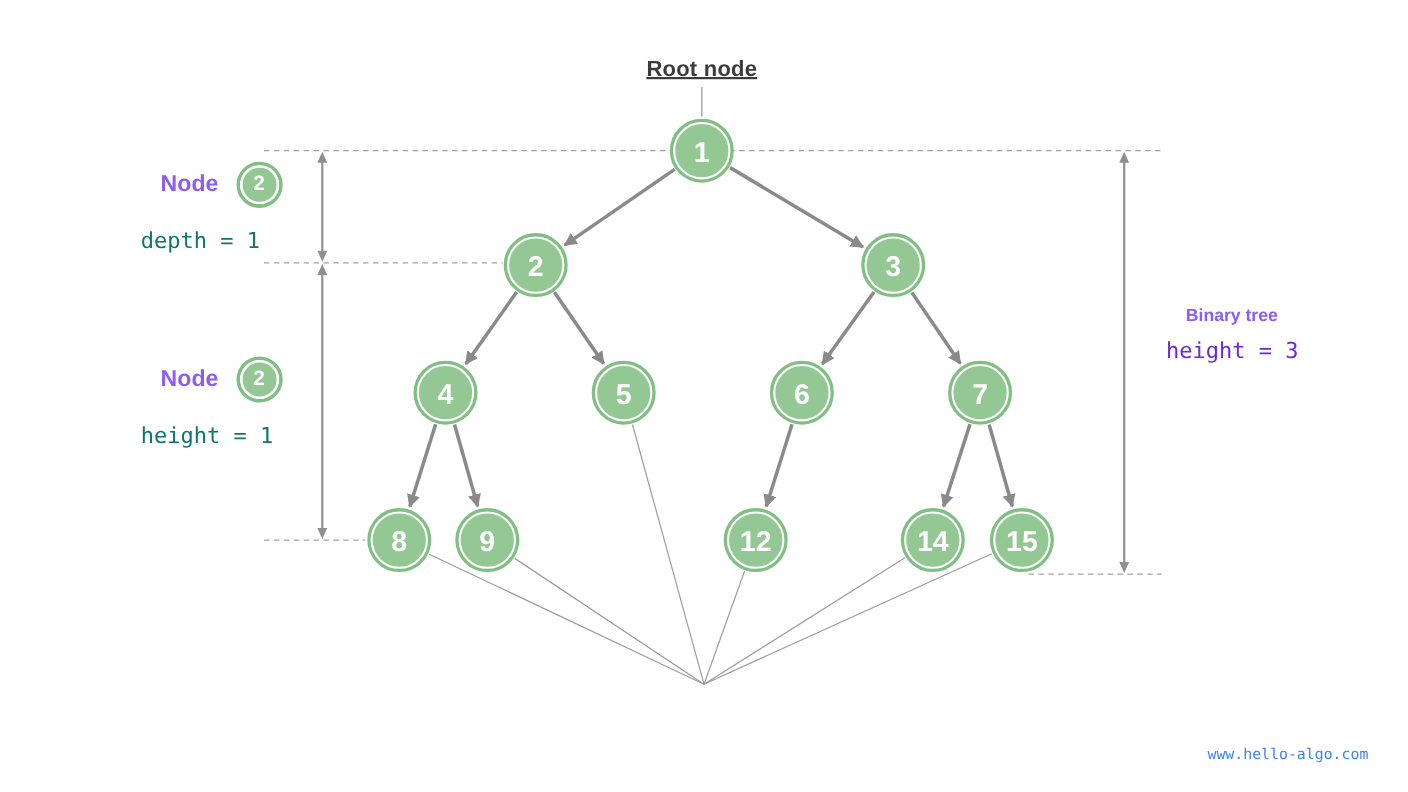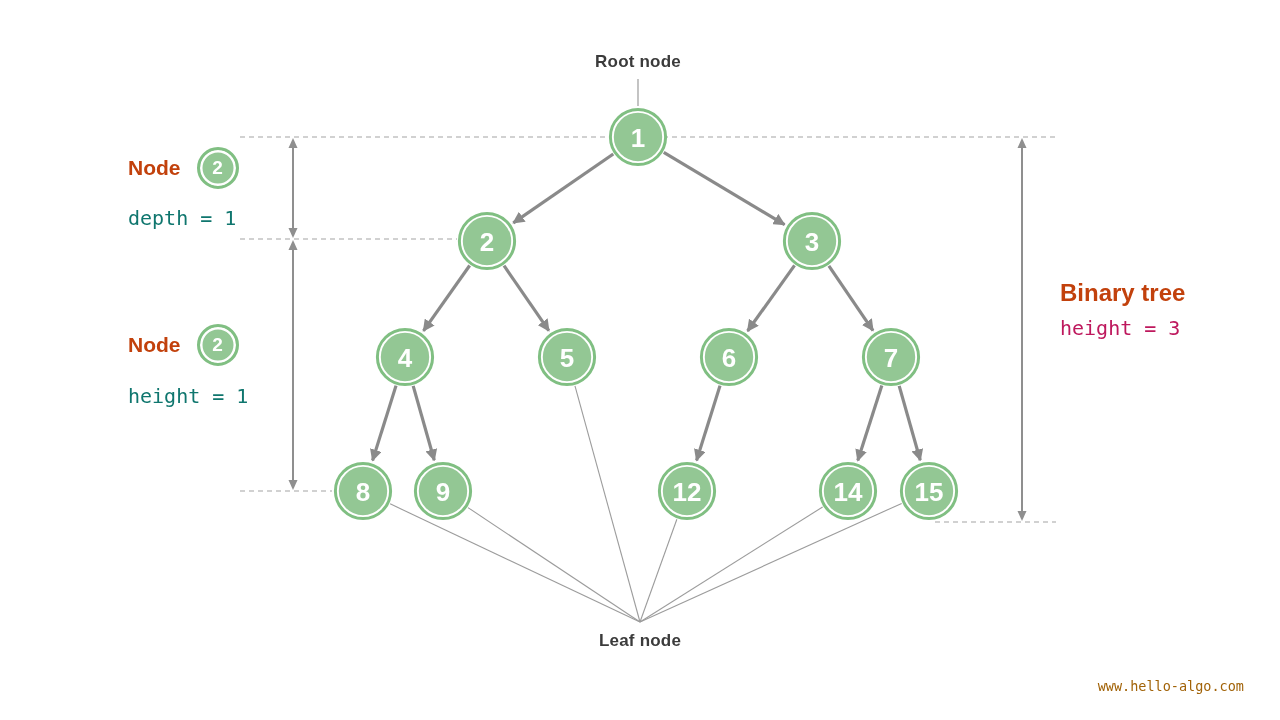--- a/index.html
+++ b/index.html
@@ -1,34 +1,34 @@
 <!DOCTYPE html>
 <html><head>
 <meta charset="utf-8">
 <style>
   html,body{margin:0;padding:0;background:#fff;}
   #stage{position:relative;width:1280px;height:720px;background:#ffffff;overflow:hidden;
          font-family:"Liberation Sans",sans-serif;}
   #diagram-svg{position:absolute;left:0;top:0;}
-  .bold-label{position:absolute;font-weight:700;font-size:17px;color:#3b3b3b;letter-spacing:.2px;}
+  .bold-label{position:absolute;font-weight:700;font-size:20px;color:#3b3b3b;letter-spacing:.2px;text-decoration:underline;}
   .centered{width:200px;text-align:center;}
   .mono-label{position:absolute;font-family:"DejaVu Sans Mono","Liberation Mono",monospace;
               font-size:20px;color:#0f766e;white-space:pre;}
   .anno-row{position:absolute;display:flex;align-items:center;gap:16px;height:42px;}
-  .anno-title{font-weight:700;font-size:21px;color:#c2410c;}
+  .anno-title{font-weight:700;font-size:21px;color:#8b5cf6;margin-left:18px;}
   .badge{width:36px;height:36px;border-radius:50%;background:#93c794;border:3px solid #80bf82;
          box-shadow:inset 0 0 0 2.5px #ffffff;display:flex;align-items:center;justify-content:center;
          color:#ffffff;font-weight:700;font-size:19px;}
   .node-text{font-family:"Liberation Sans",sans-serif;font-weight:700;font-size:26px;fill:#ffffff;}
   .right-anno{position:absolute;left:1060px;top:279px;}
   .right-anno .anno-title{display:block;}
   .right-anno .formula{font-family:"DejaVu Sans Mono","Liberation Mono",monospace;
-                       font-size:20px;color:#be185d;margin-top:9px;white-space:pre;}
+                       font-size:20px;color:#6d28d9;margin-top:9px;white-space:pre;}
   #watermark{position:absolute;right:36px;top:678px;font-family:"DejaVu Sans Mono","Liberation Mono",monospace;
-             font-size:13.5px;color:#a16207;}
+             font-size:13.5px;color:#3b82f6;}
 </style>
 </head>
 <body>
 
 <div id="stage">
 
   <svg id="diagram-svg" width="1280" height="720" viewBox="0 0 1280 720">
     <defs>
       <marker id="edge-arrow" viewBox="0 0 10 10" refX="9" refY="5" markerWidth="12" markerHeight="12" markerUnits="userSpaceOnUse" orient="auto">
         <path d="M0,0 L10,5 L0,10 z" fill="#8a8a8a"></path>
@@ -132,33 +132,32 @@
         <g>
           <circle cx="929" cy="491" r="25.5" fill="#93c794" stroke="#ffffff" stroke-width="2.6"></circle>
           <circle cx="929" cy="491" r="27.6" fill="none" stroke="#80bf82" stroke-width="3"></circle>
           <text x="929" y="491" text-anchor="middle" dominant-baseline="central" dy="0.04em" class="node-text">15</text>
         </g>
       </g>
   </svg>
 
   <div class="bold-label centered" style="left:538px;top:52px;">Root node</div>
 
-  <div class="bold-label centered" style="left:540px;top:631px;">Leaf node</div>
 
   <div class="anno-row" style="left:128px;top:147px;">
     <span class="anno-title">Node</span>
     <span class="badge">2</span>
   </div>
   <div class="mono-label" style="left:128px;top:206px;">depth = 1</div>
 
   <div class="anno-row" style="left:128px;top:324px;">
     <span class="anno-title">Node</span>
     <span class="badge">2</span>
   </div>
   <div class="mono-label" style="left:128px;top:384px;">height = 1</div>
 
   <div class="right-anno">
-    <span class="anno-title" style="font-size:24px;">Binary tree</span>
+    <span class="anno-title" style="font-size:16px;">Binary tree</span>
     <div class="formula">height = 3</div>
   </div>
 
   <div id="watermark">www.hello-algo.com</div>
 </div>
 
 </body></html>

